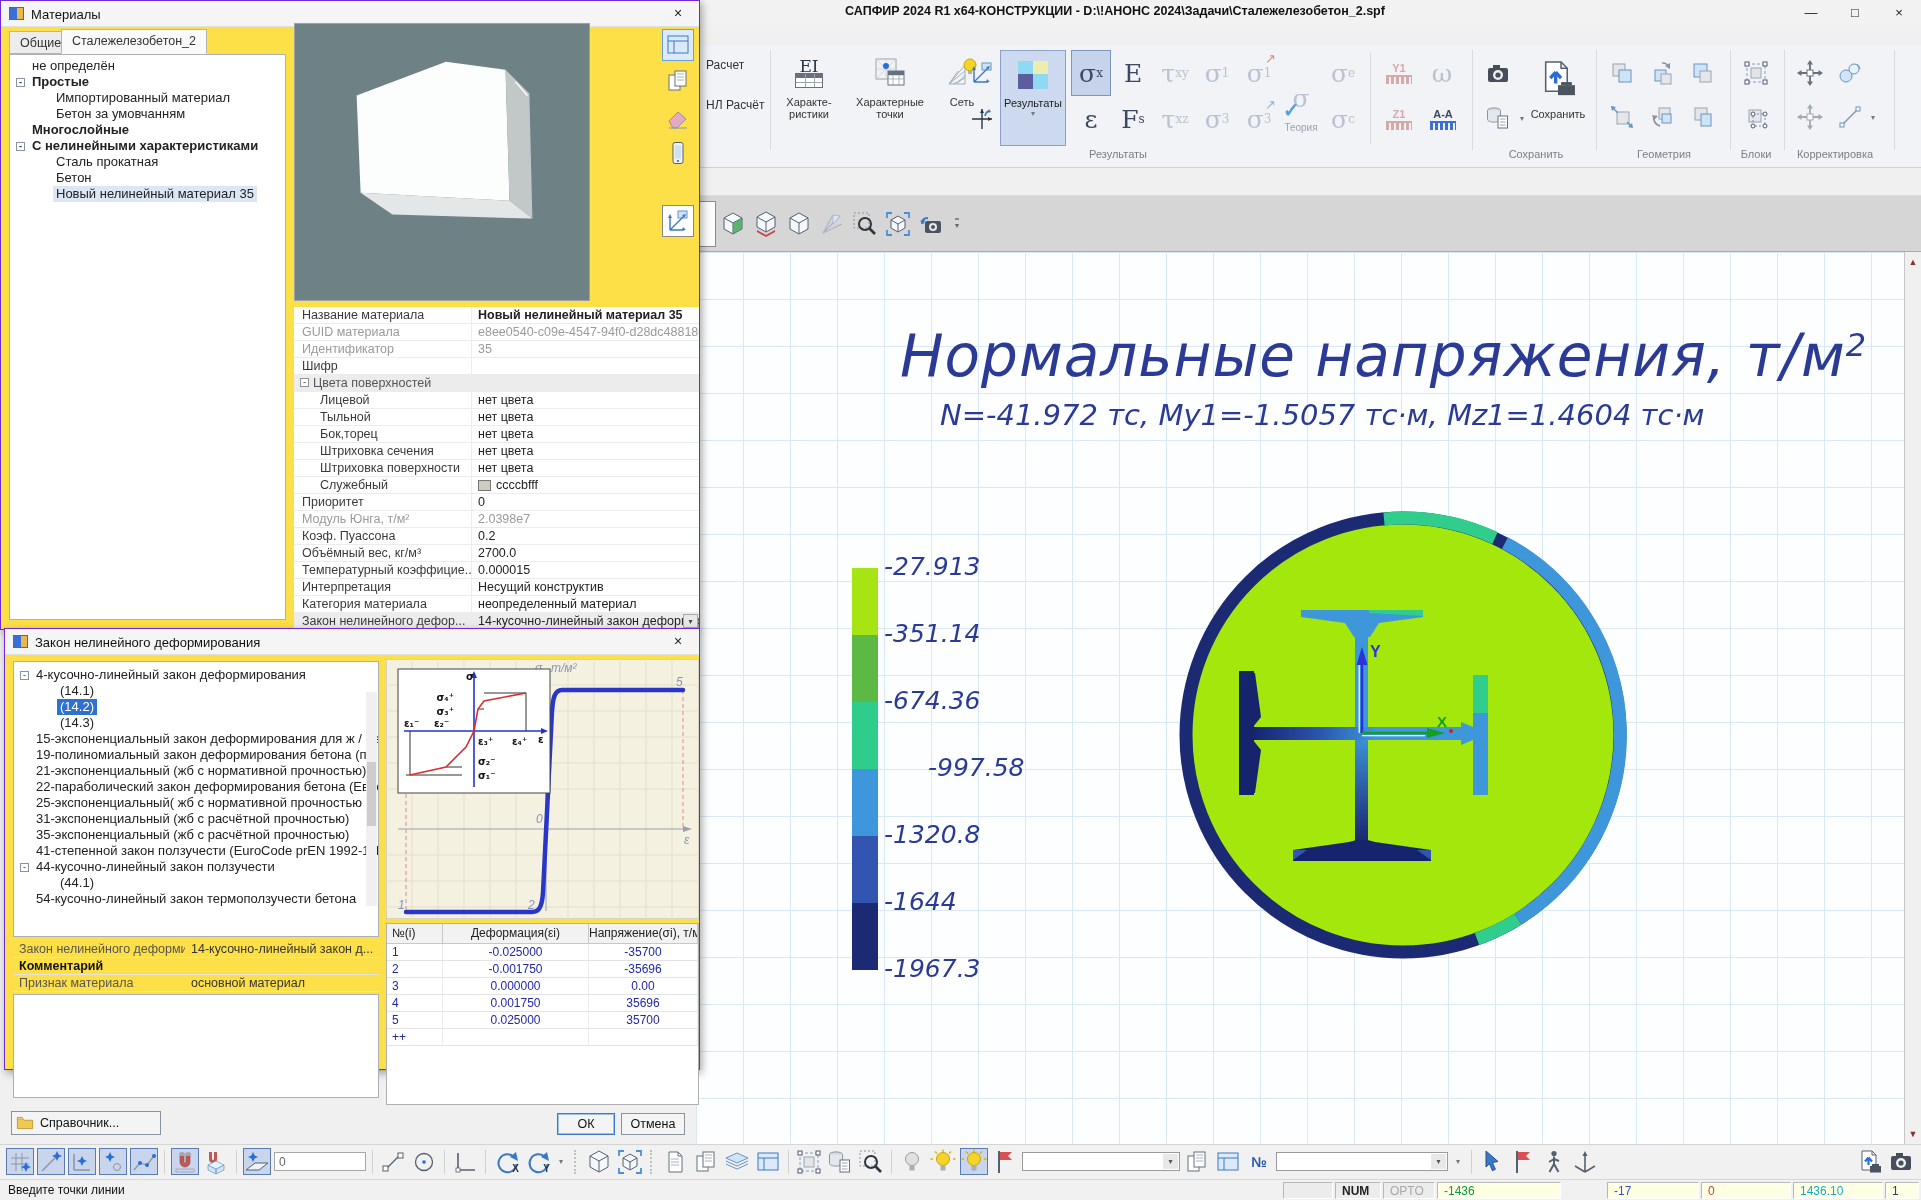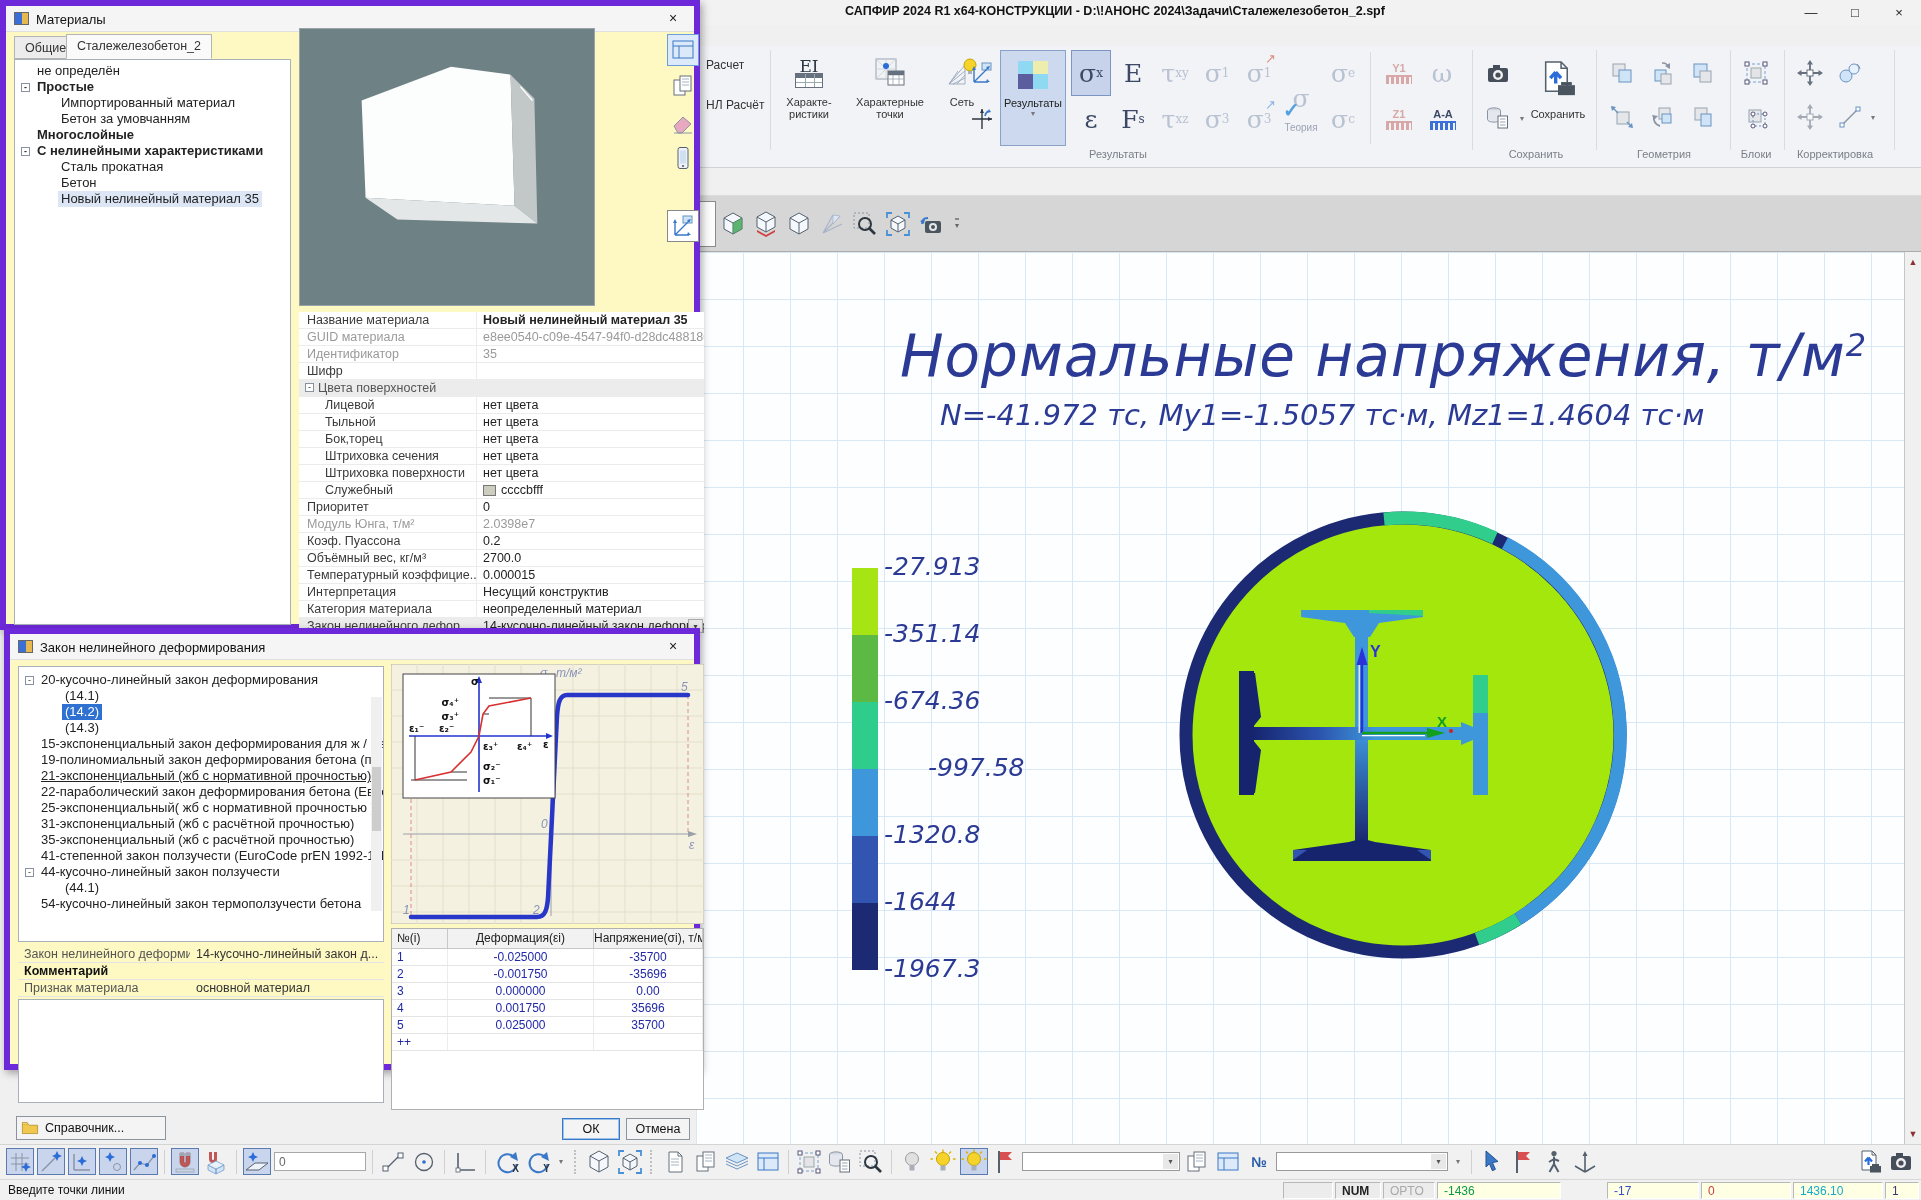--- a/index.html
+++ b/index.html
@@ -61,21 +61,21 @@
   #cad-title { left:204px; top:70px; font-size:58px; letter-spacing:1px; }
   #cad-title sup { font-size:32px; }
   #cad-sub { left:244px; top:146px; font-size:29px; }
   #scalebar { left:156px; top:316px; width:26px; }
   .sband { width:26px; height:67px; }
   .slabel { position:absolute; left:32px; font-size:25px; transform:translateY(-55%); }
   #vscroll { left:1904px; top:252px; width:17px; height:892px; background:#f0f0f0; border-left:1px solid #c6c6c6; }
   .scr-arrow { left:1906px; width:14px; height:16px; text-align:center; font-size:9px; color:#8b3030; line-height:16px; }
 
   
-  .dlg { background:#fef9c3; border:6px solid #6d28d9; box-shadow:2px 3px 8px rgba(0,0,0,.35);}
+  .dlg { background:#fde047; border:1px solid #6d28d9; box-shadow:2px 3px 8px rgba(0,0,0,.35);}
   .dlg-title { position:absolute; left:0; top:0; right:0; height:26px; background:#f5f5f5; border-bottom:1px solid #e0e0e0; }
   .dlg-title .txt { position:absolute; left:30px; top:6px; font-size:13px; color:#111; }
   .dlg-ico { position:absolute; left:8px; top:6px; width:15px; height:13px; background:linear-gradient(90deg,#3a6fd8 55%,#e8b850 55%); border:1px solid #666; }
   .dlg-close { position:absolute; right:4px; top:1px; width:34px; height:23px; text-align:center; line-height:23px; font-size:14px; color:#222; }
   .tab { position:absolute; top:30px; height:23px; padding:4px 10px 0; font-size:12.5px; background:#ececec; border:1px solid #b4b4b4; color:#333; }
   .tab.active { background:#fafafa; border-bottom:1px solid #fafafa; z-index:2; }
   .treebox { position:absolute; background:#fff; border:1px solid #a8b0b8; overflow:hidden; }
   .trow { height:16px; line-height:16px; font-size:13px; color:#222; white-space:nowrap; display:flex; align-items:center; }
   .trow.b { font-weight:bold; }
   .trow .lbl { padding:0 3px; }
@@ -938,21 +938,21 @@
       <span class="txt">Закон нелинейного деформирования</span>
       <span class="dlg-close">×</span>
     </div>
 
     <div class="treebox" style="left: 8px; top: 32px; width: 366px; height: 276px; padding-top: 5px;" id="law-tree">
       <div class="abs" style="right:1px;top:30px;width:11px;height:214px;background:#f0f0f0">
         <div class="abs" style="left:1px;top:70px;width:9px;height:64px;background:#cdcdcd"></div>
       </div>
     <div class="trow" style="padding-left: 6px;">
           <span class="expbox">-</span>
-          <span class="lbl">20-кусочно-линейный закон деформирования</span>
+          <span class="lbl">4-кусочно-линейный закон деформирования</span>
         </div>
         <div class="trow" style="padding-left: 30px;">
           <span class="spacer9"></span>
           <span class="lbl">(14.1)</span>
         </div>
         <div class="trow sel1" style="padding-left: 30px;">
           <span class="spacer9"></span>
           <span class="lbl">(14.2)</span>
         </div>
         <div class="trow" style="padding-left: 30px;">
@@ -960,21 +960,21 @@
           <span class="lbl">(14.3)</span>
         </div>
         <div class="trow" style="padding-left: 6px;">
           <span class="spacer9"></span>
           <span class="lbl">15-экспоненциальный закон деформирования для ж / бетона</span>
         </div>
         <div class="trow" style="padding-left: 6px;">
           <span class="spacer9"></span>
           <span class="lbl">19-полиномиальный закон деформирования бетона (по Клован</span>
         </div>
-        <div class="trow" style="padding-left: 6px; text-decoration: underline;">
+        <div class="trow" style="padding-left: 6px;">
           <span class="spacer9"></span>
           <span class="lbl">21-экспоненциальный (жб с нормативной прочностью)</span>
         </div>
         <div class="trow" style="padding-left: 6px;">
           <span class="spacer9"></span>
           <span class="lbl">22-параболический закон деформирования бетона (Еврокод 2)</span>
         </div>
         <div class="trow" style="padding-left: 6px;">
           <span class="spacer9"></span>
           <span class="lbl">25-экспоненциальный( жб с нормативной прочностью )</span>

